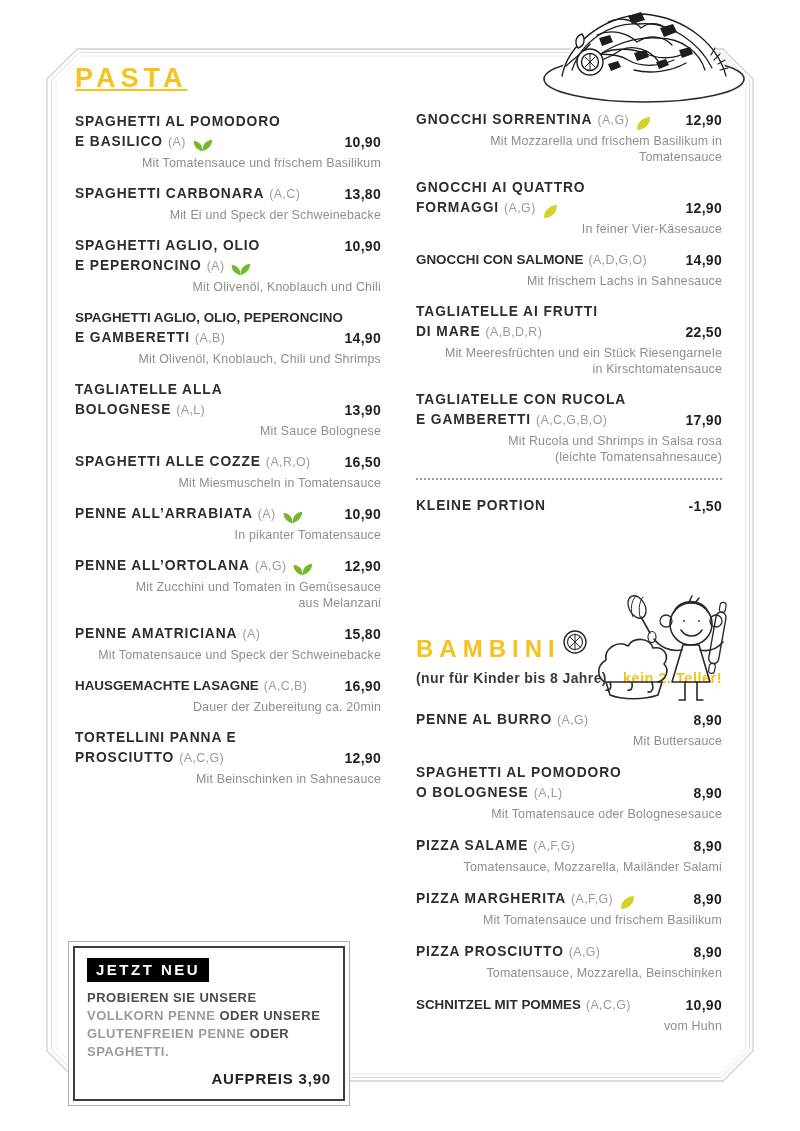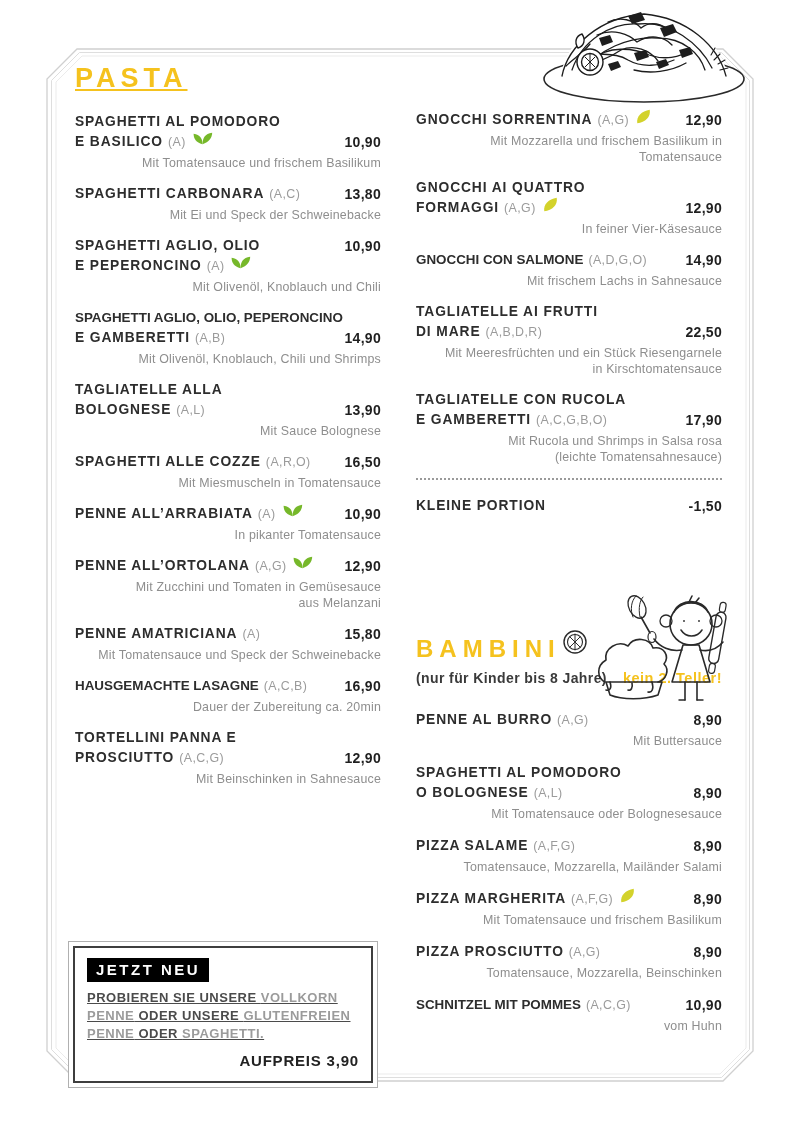--- a/index.html
+++ b/index.html
@@ -20,46 +20,46 @@
   .col{position:absolute;z-index:3;}
   #left-col{left:75px;top:62px;width:306px;}
   #right-col{left:416px;top:110px;width:306px;}
 
   .menu-heading{
     font-size:27px;font-weight:bold;color:var(--accent);
     letter-spacing:5px;margin:0 0 18px 0;line-height:32px;text-decoration:underline;
   }
 
   .item{margin-bottom:13px;}
-  .line{display:flex;align-items:flex-start;line-height:20px;}
+  .line{display:flex;align-items:flex-end;line-height:20px;}
   .nm{font-weight:bold;font-size:13.8px;letter-spacing:0.9px;color:var(--ink);white-space:nowrap;}
   .nm.tight{letter-spacing:0px;font-size:13.4px;}
   .alg{color:var(--muted);font-size:12.4px;margin-left:5px;letter-spacing:0.4px;white-space:nowrap;}
   .leaf{margin-left:6px;flex:0 0 auto;display:inline-block;}
   .price{margin-left:auto;font-weight:bold;font-size:14px;color:#1f1f1f;letter-spacing:0.3px;padding-left:8px;}
   .desc{color:var(--desc);font-size:12.4px;line-height:16px;margin-top:3px;letter-spacing:0.2px;text-align:right;}
   .desc:first-of-type{margin-top:3px;}
   .item .desc + .desc{margin-top:0;}
 
   .dotted{border-bottom:2px dotted #9a9a9a;margin:10px 0 16px 0;height:0;}
 
   #bambini-header{margin-top:120px;position:relative;}
   #bambini-title{font-size:24px;font-weight:bold;color:var(--accent);letter-spacing:6px;margin:0 0 8px 0;line-height:26px;}
   .bambini-sub-row{display:flex;align-items:center;margin-bottom:24px;}
   #bambini-subtitle{font-weight:bold;font-size:14px;color:#3a3a3a;letter-spacing:0.4px;}
   #bambini-note{margin-left:auto;color:var(--accent);font-weight:bold;font-size:14.5px;letter-spacing:0.5px;}
   #bambini-items .item{margin-bottom:14px;}
 
   
-  #promo-box{position:absolute;left:68px;top:941px;width:310px;z-index:3;}
+  #promo-box{position:absolute;left:68px;top:941px;width:282px;z-index:3;}
   #promo-outer{border:1px solid #b0b0b0;padding:4px;background:#fff;}
   #promo-inner{border:2px solid #3e3e3e;padding:10px 12px 12px 12px;}
   #promo-title{display:inline-block;background:#000;color:#fff;font-weight:bold;
     font-size:15px;letter-spacing:2.5px;padding:3px 9px 4px 9px;}
-  #promo-body{margin-top:7px;font-weight:bold;font-size:13px;line-height:18px;letter-spacing:0.5px;color:#4b4b4b;text-decoration:underline;}
+  #promo-body{margin-top:7px;font-weight:bold;font-size:13px;line-height:18px;letter-spacing:0.5px;color:#4b4b4b;}
   #promo-body .muted{color:#9b9b9b;}
   #promo-surcharge{margin-top:9px;text-align:right;font-weight:bold;font-size:15px;color:#222;letter-spacing:0.8px;}
 </style>
 </head>
 <body>
 
 <svg id="frame-svg" width="800" height="1131" viewBox="0 0 800 1131">
   <path d="M77,49 H723 L753,79 V1051 L723,1081 H77 L47,1051 V79 Z" fill="none" stroke="#d0d0d0" stroke-width="1.3"></path>
   <path d="M79.5,52.5 H721.5 L749.5,80.5 V1049.5 L721.5,1077.5 H79.5 L51.5,1049.5 V80.5 Z" fill="none" stroke="#dedede" stroke-width="1"></path>
   <path d="M82,56 H720 L746,82 V1048 L720,1074 H82 L56,1048 V82 Z" fill="none" stroke="#ebebeb" stroke-width="1"></path>

